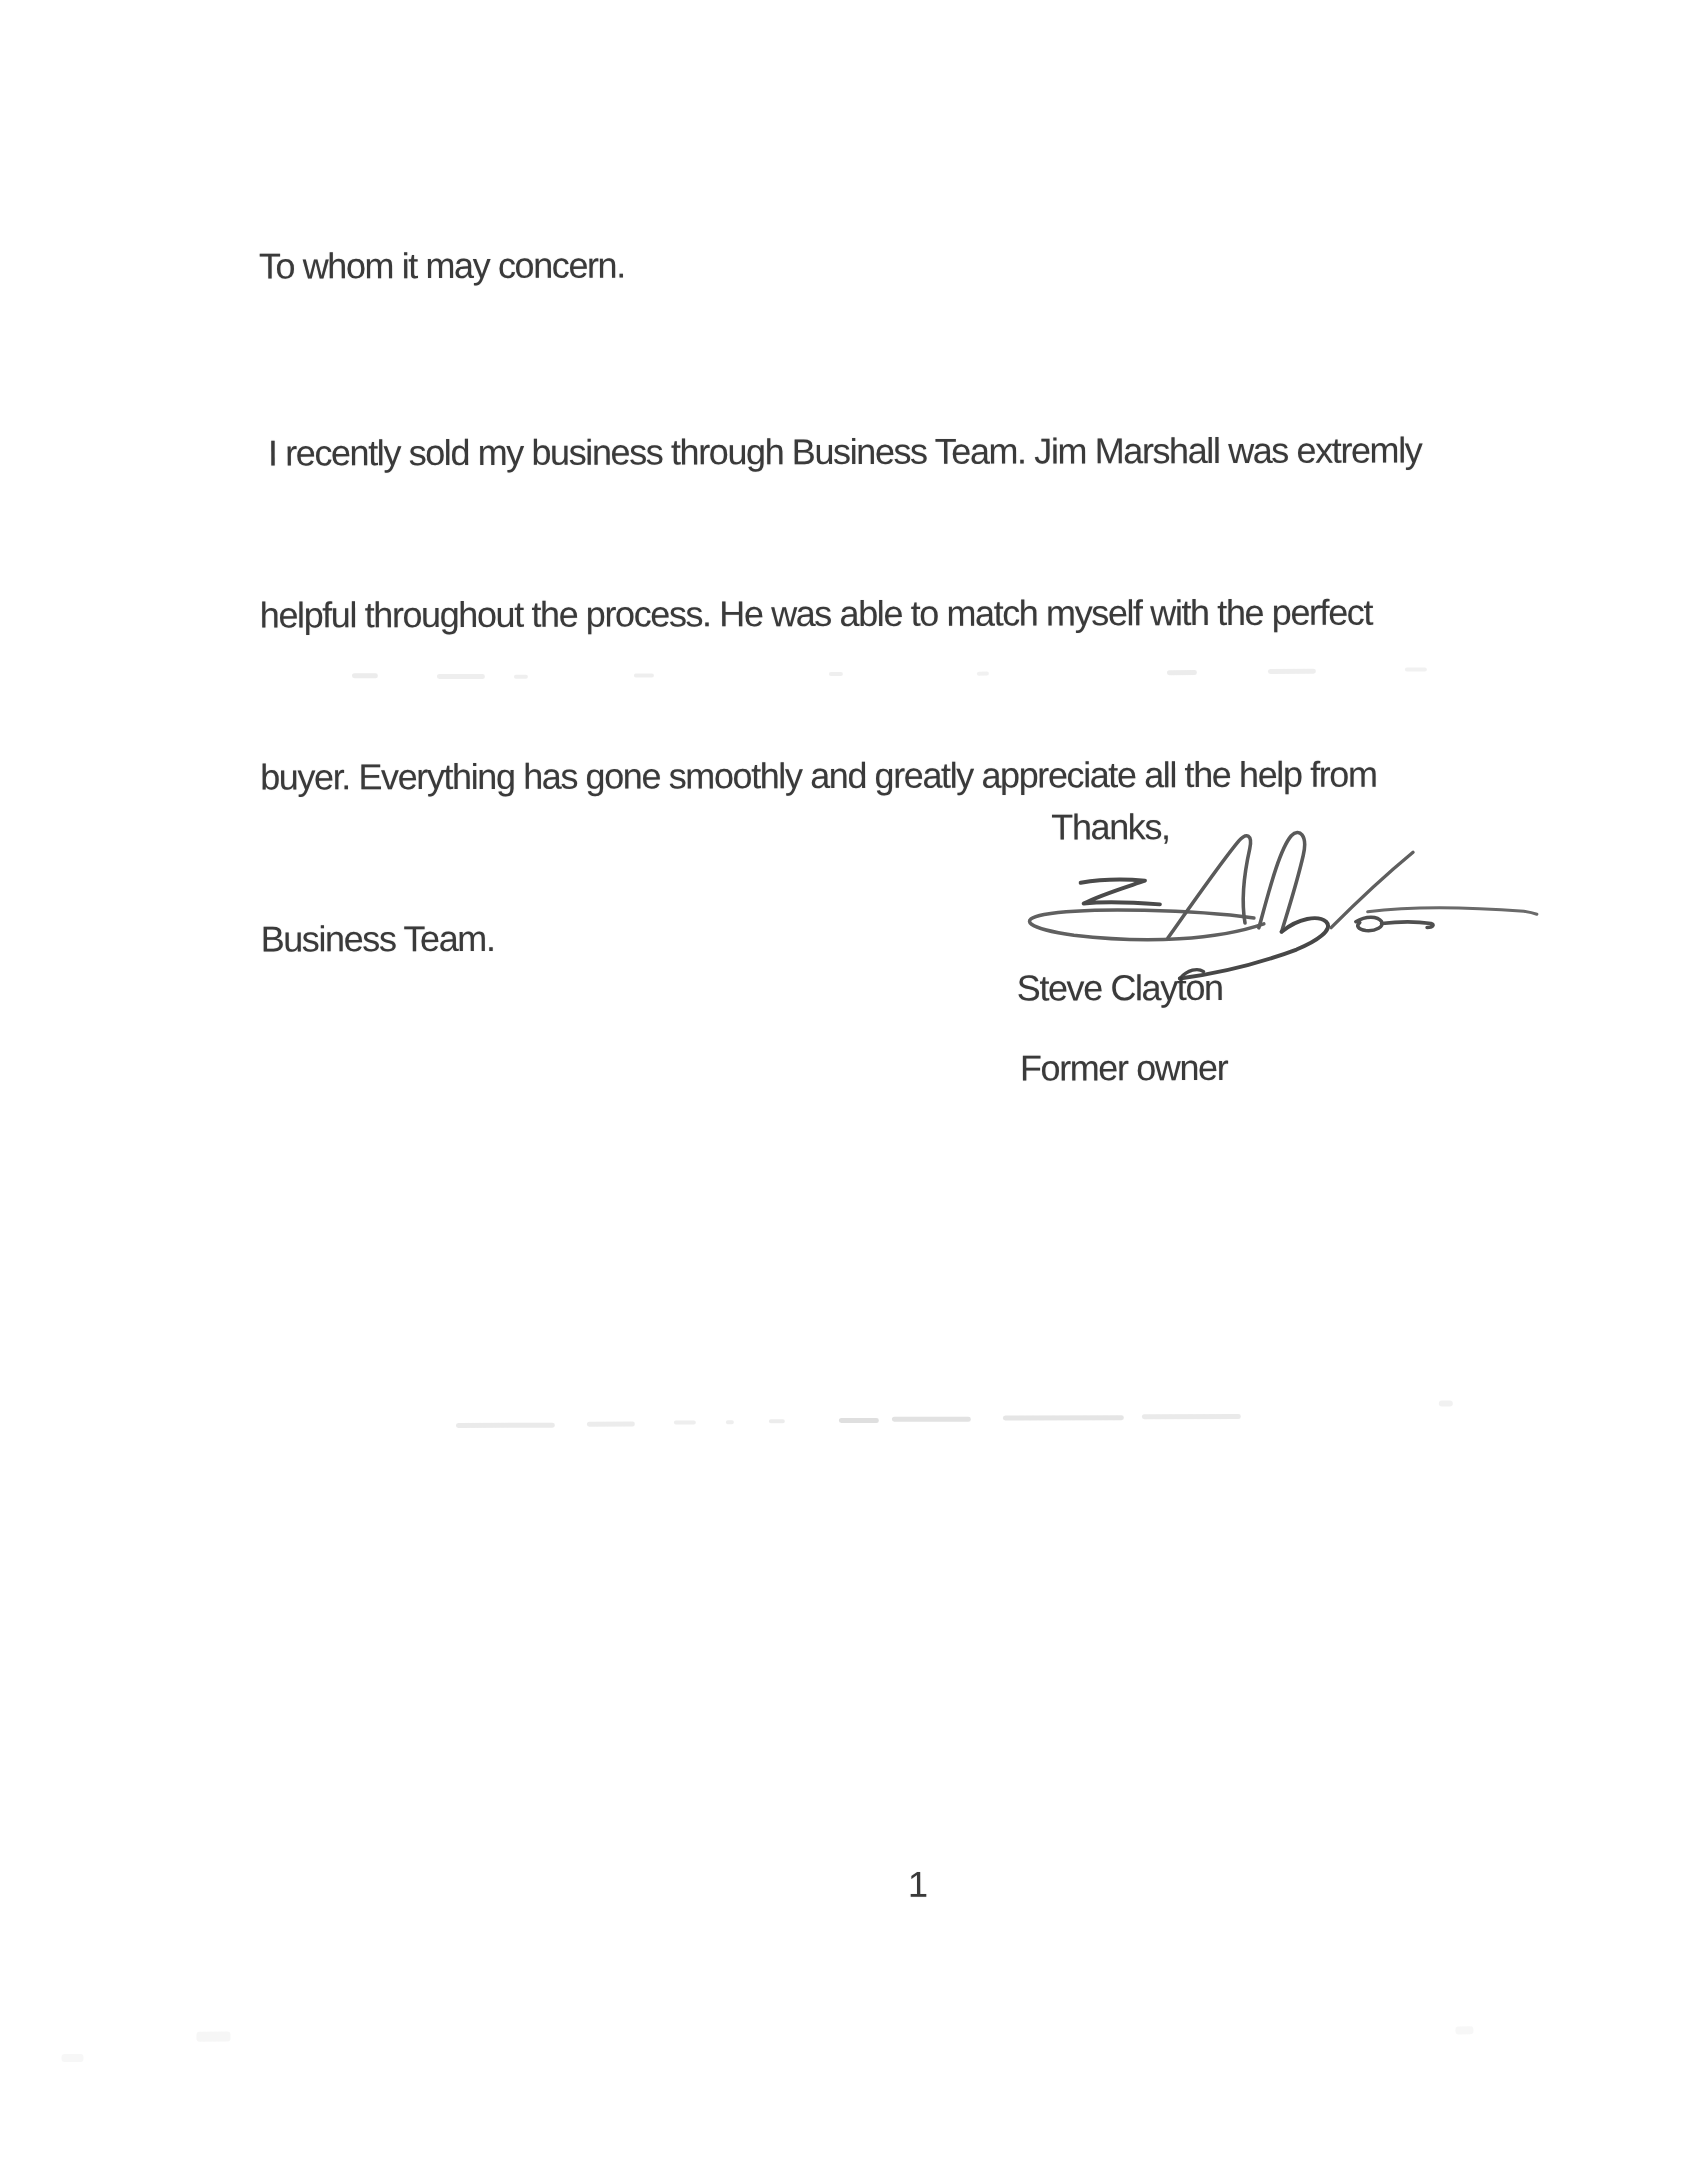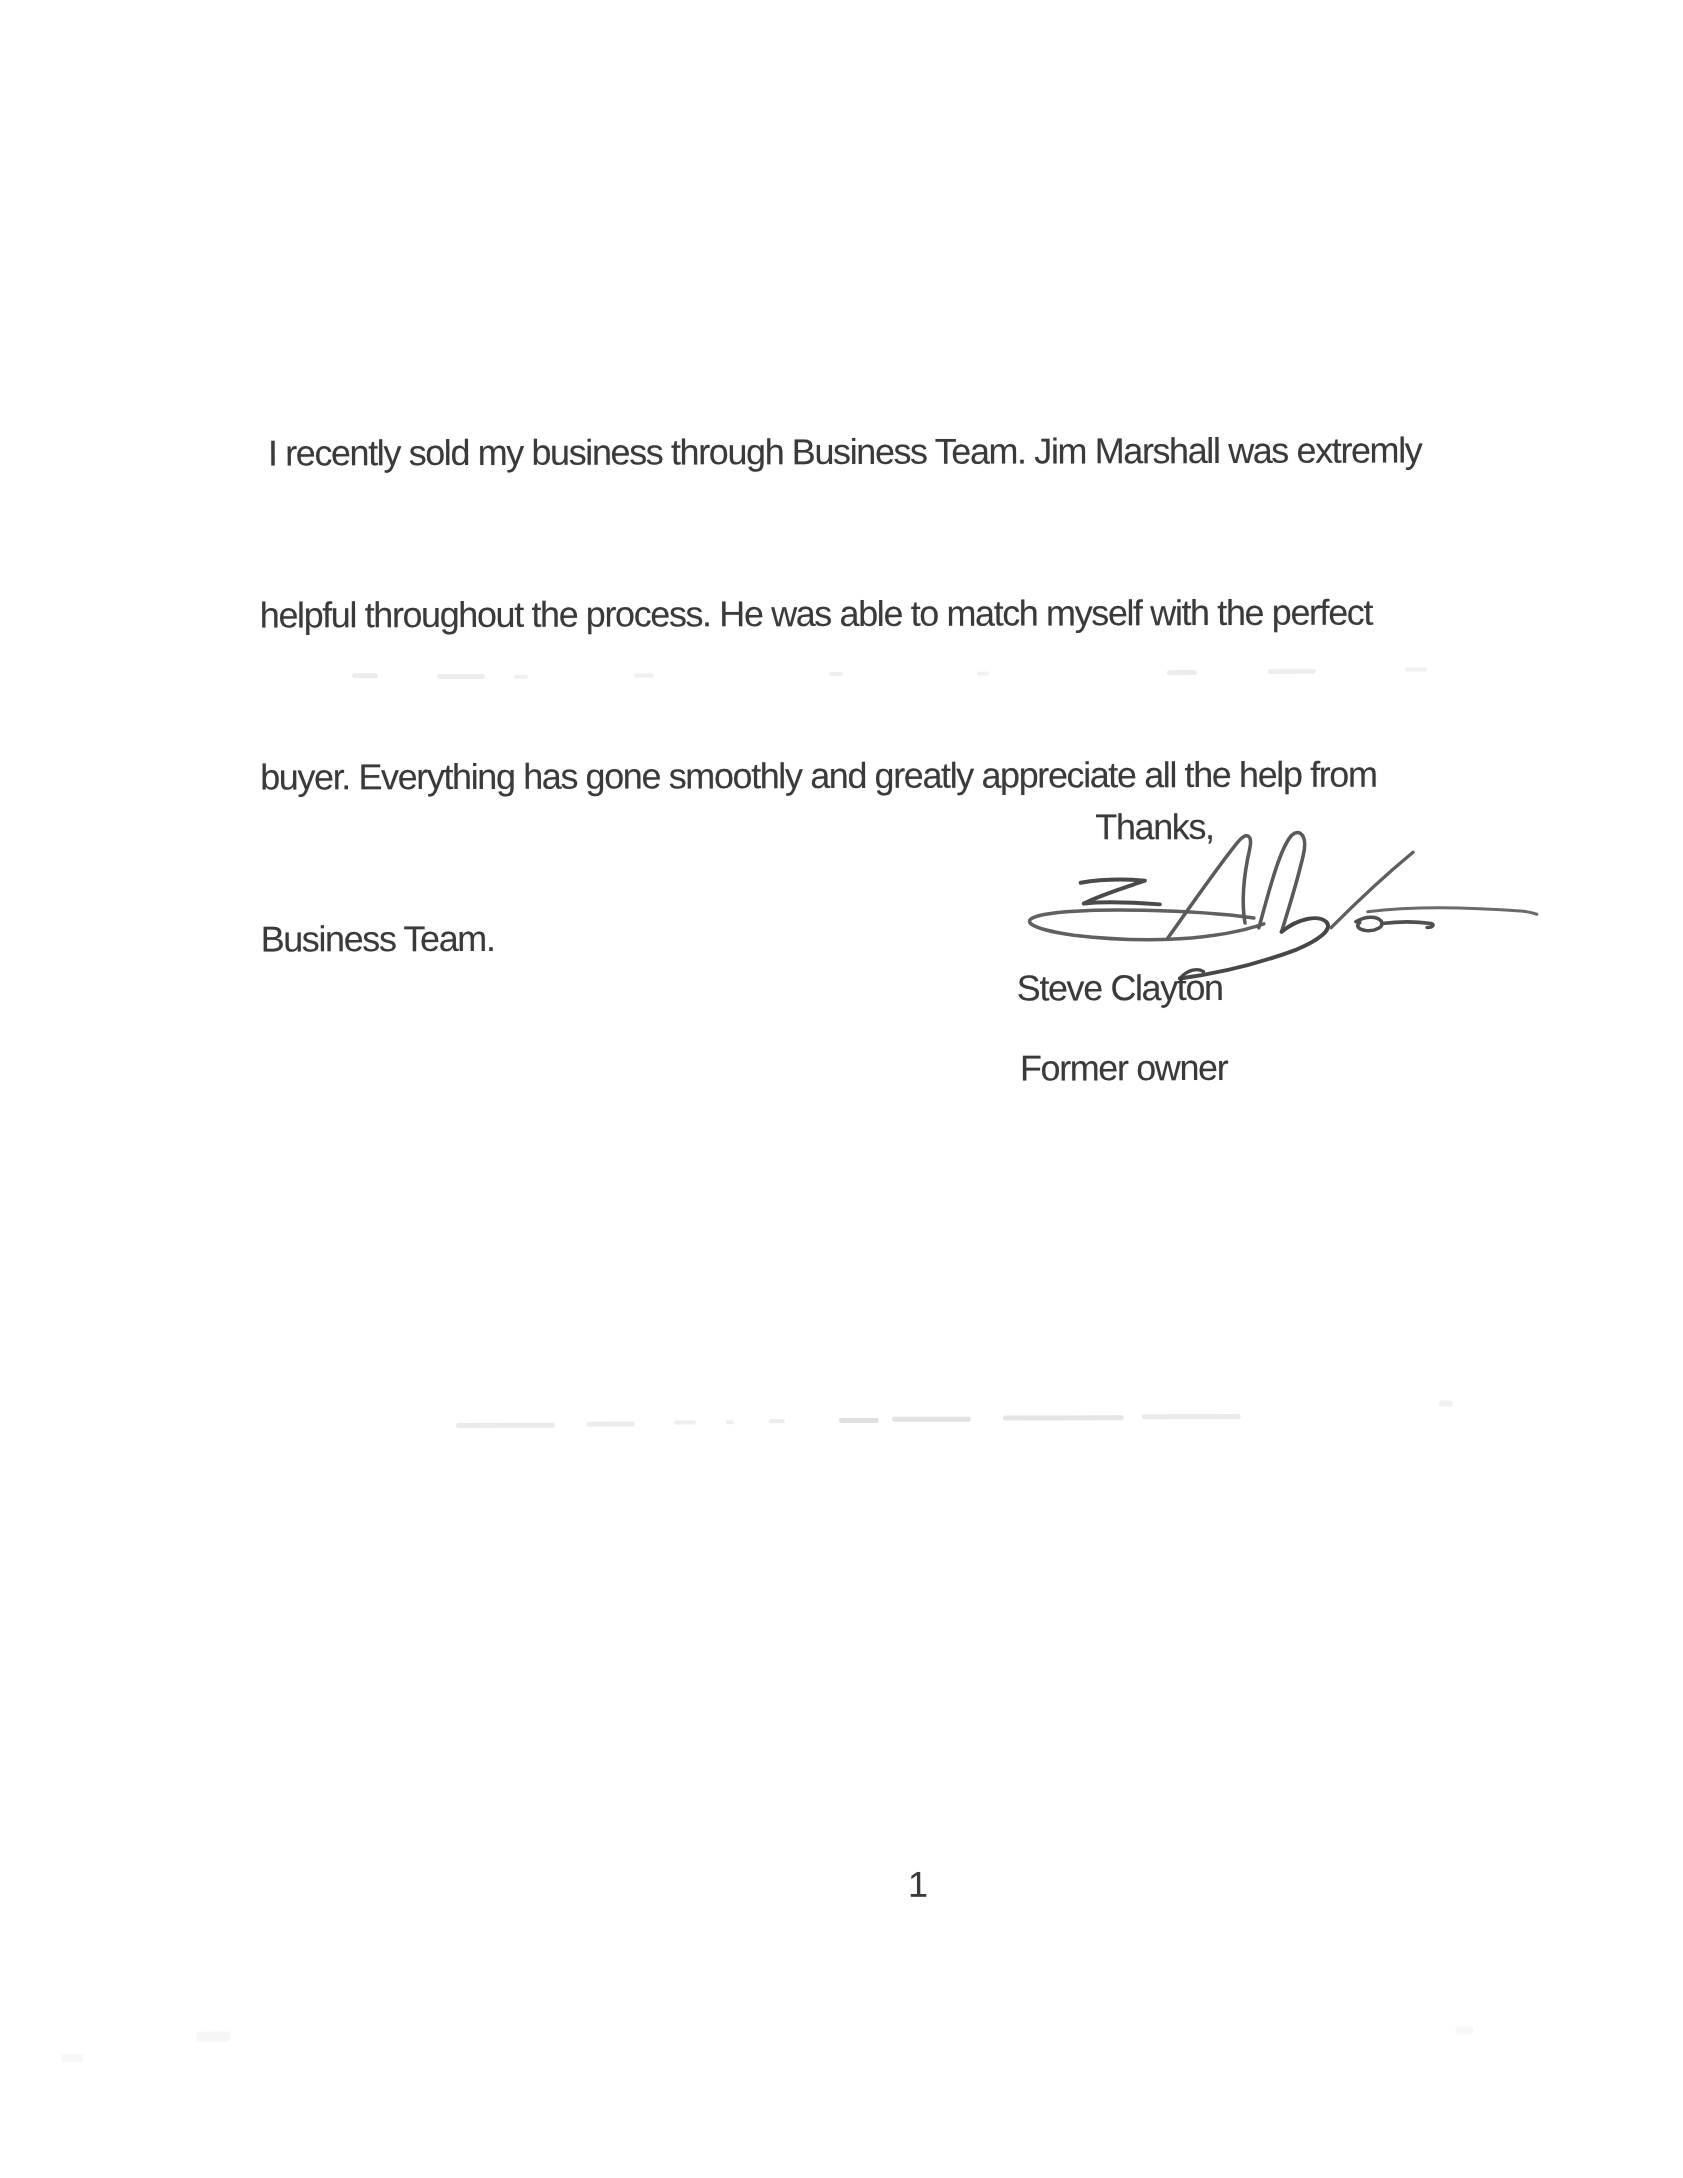--- a/index.html
+++ b/index.html
@@ -20,33 +20,34 @@
     font-size:36px;
     letter-spacing:-1.4px;
     line-height:54px;
     color:#3a3a3a;
     text-shadow:0 0 1px rgba(70,70,70,.35);
     white-space:pre-wrap;
   }
   .body-line{white-space:pre-wrap;}
   .salutation{left:261px;top:238px;}
   .paragraph{left:261px;top:317px;}
-  .closing{left:1052px;top:801px;margin-left:44px;}
+  .closing{left:1052px;top:801px;}
   .sig-name{left:1017px;top:962px;text-align:center;}
   .sig-title{left:1020px;top:1042px;text-align:center;}
   .sig-company{left:1020px;top:1119px;}
   .page-number{left:896px;top:1858px;width:40px;text-align:center;letter-spacing:0;}
   .signature-svg{position:absolute;left:1005px;top:825px;width:564px;height:198px;}
   .smudge{position:absolute;border-radius:3px;}
 </style>
 </head>
 <body>
 
 <div class="page">
 
+  <div class="txt salutation">To whom it may concern.</div>
 
   <div class="txt paragraph">
     <div class="body-line"> I recently sold my business through Business Team. Jim Marshall was extremly</div>
     <div class="body-line">helpful throughout the process. He was able to match myself with the perfect</div>
     <div class="body-line">buyer. Everything has gone smoothly and greatly appreciate all the help from</div>
     <div class="body-line">Business Team.</div>
   </div>
 
   <div class="txt closing">Thanks,</div>
 

